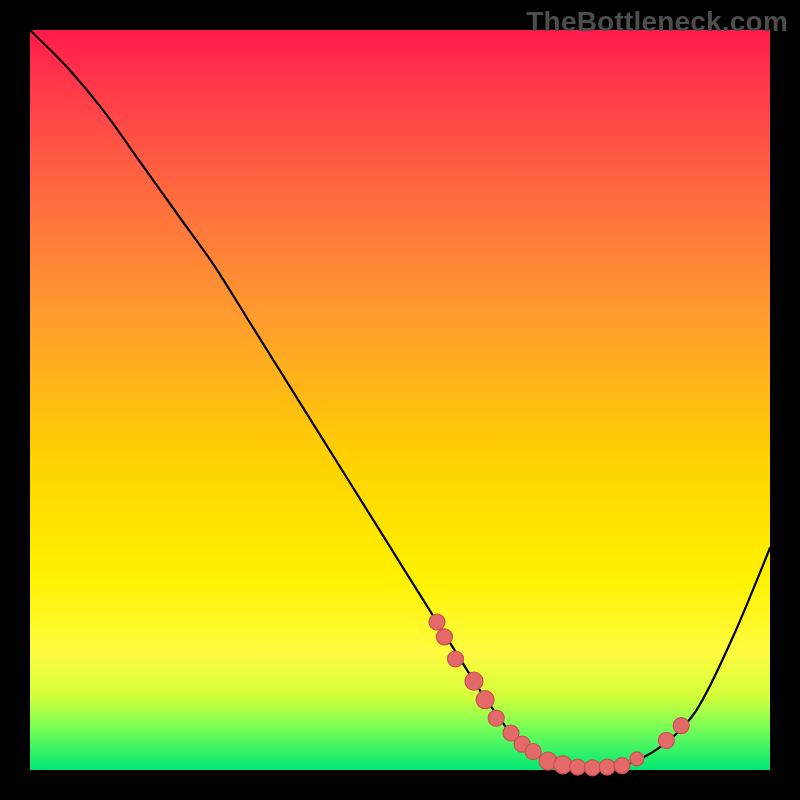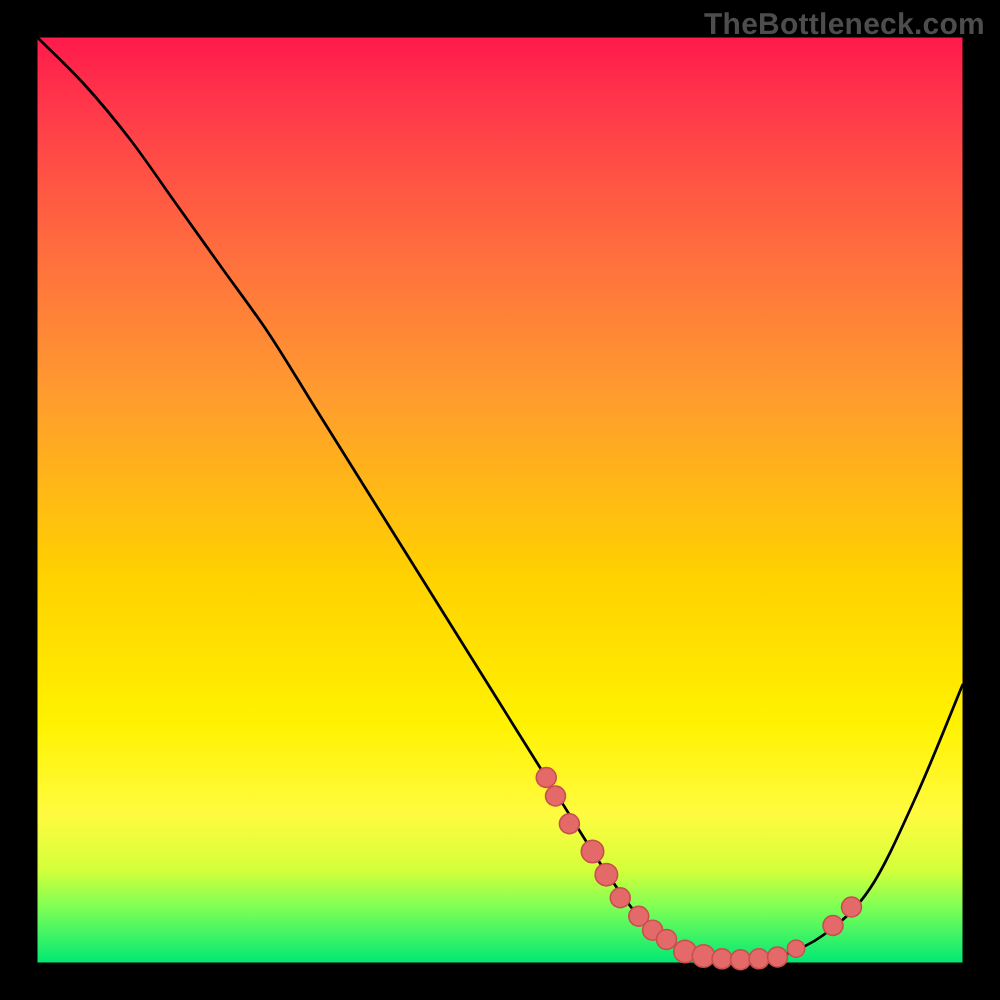--- a/index.html
+++ b/index.html
@@ -8,21 +8,21 @@
     width: 800px;
     height: 800px;
     background: #000;
     position: relative;
   }
   .watermark {
     position: absolute;
     top: 6px;
     right: 12px;
     font-family: Arial, Helvetica, sans-serif;
-    font-size: 24px;
+    font-size: 28px;
     font-weight: bold;
     color: #4d4d4d;
     letter-spacing: 0.2px;
     z-index: 50;
   }
   .plot {
     position: absolute;
     left: 30px;
     top: 30px;
     width: 740px;

